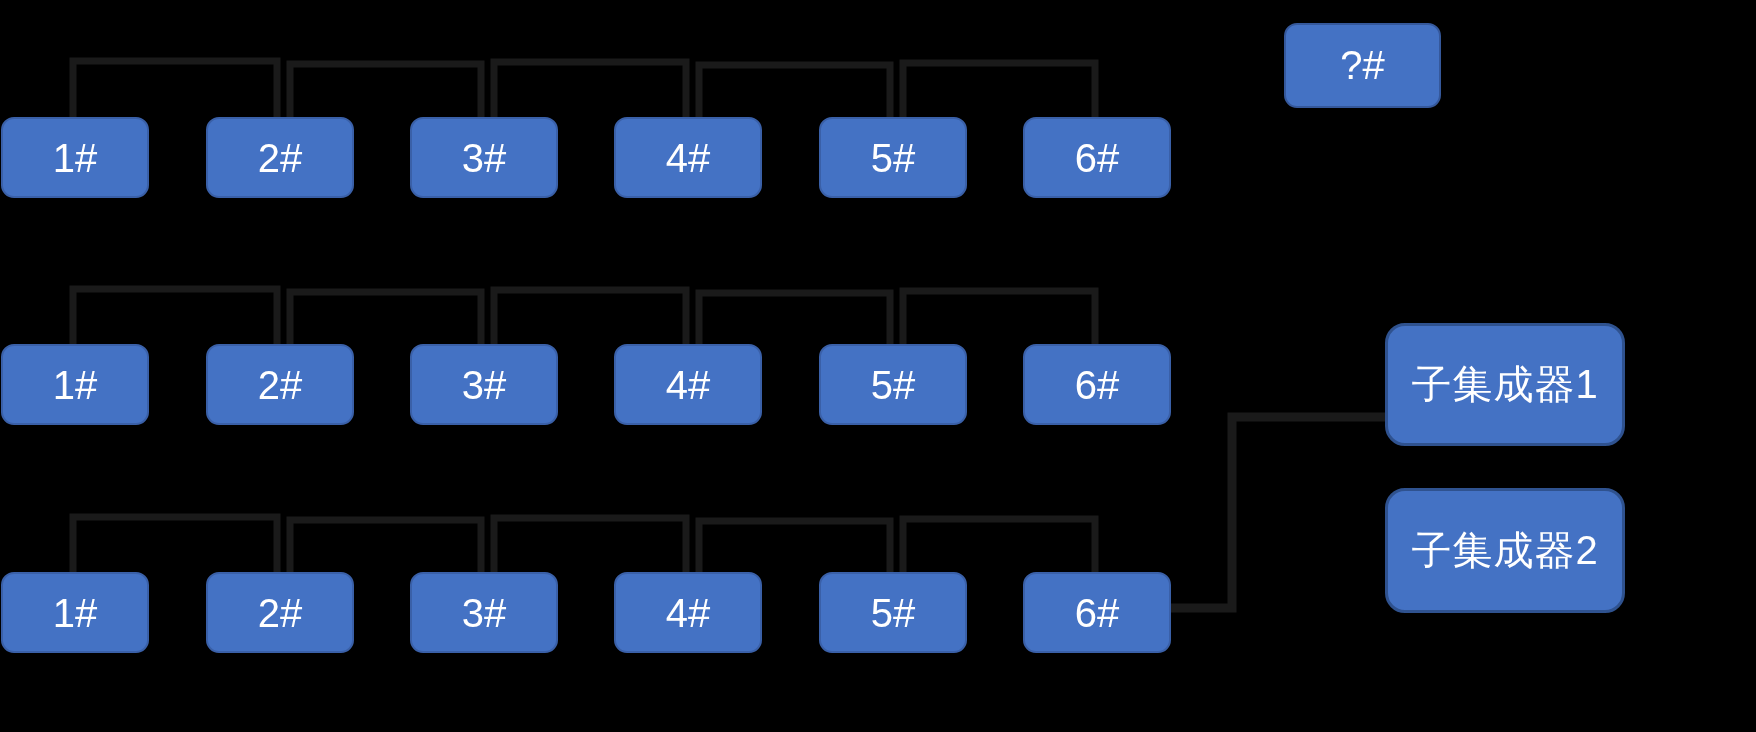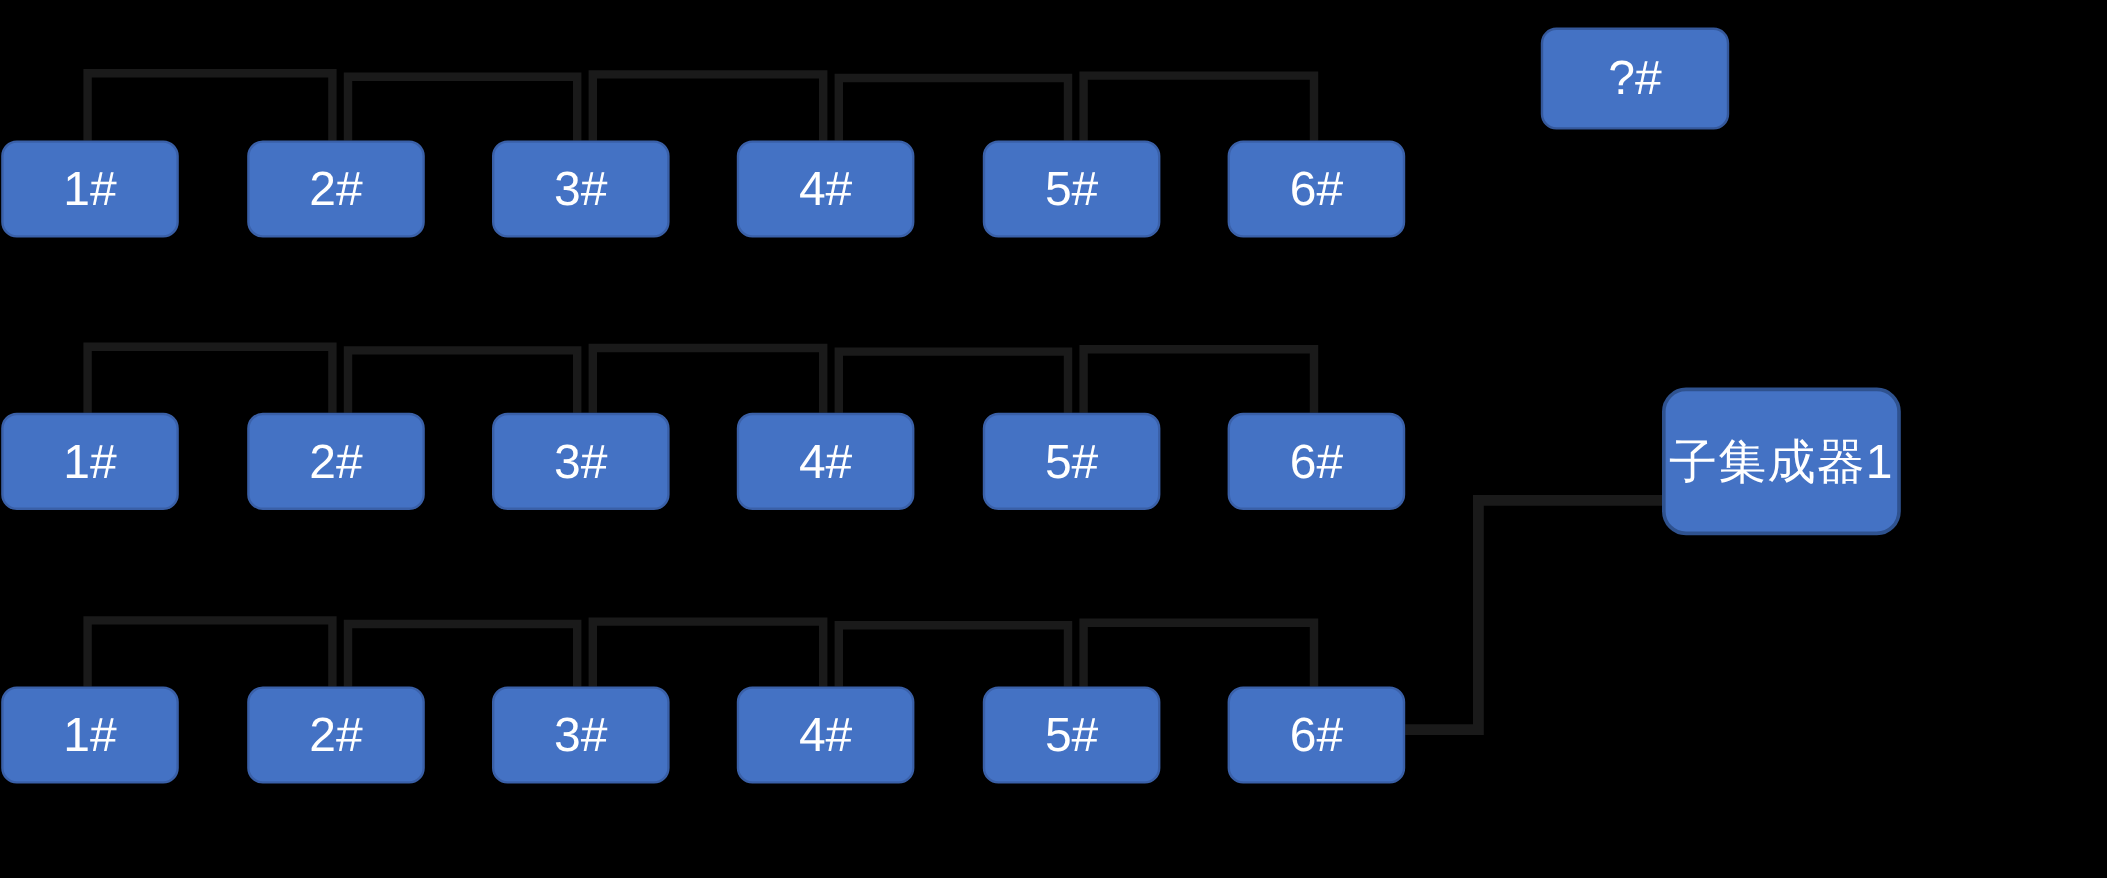--- a/index.html
+++ b/index.html
@@ -15,21 +15,21 @@
     line-height:1;
   }
   .c0{left:1px}.c1{left:206px}.c2{left:410px}.c3{left:614px}.c4{left:819px}.c5{left:1023px}
   .r0{top:117px}.r1{top:344px}.r2{top:572px}
   .unknown{
     position:absolute;left:1284px;top:23px;width:157px;height:85px;box-sizing:border-box;
     background:#4472C4;border:2px solid #35589B;border-radius:13px;
     color:#fff;font-size:40px;display:flex;align-items:center;justify-content:center;
   }
   .agg{
-    position:absolute;left:1385px;width:199px;height:124px;box-sizing:border-box;
+    position:absolute;left:1385px;width:240px;height:124px;box-sizing:border-box;
     background:#4472C4;border:3px solid #2F528F;border-radius:20px;
     color:#fff;font-size:40px;display:flex;align-items:center;justify-content:center;
     letter-spacing:1px;
   }
   .agg1{top:323px;height:123px}
   .agg2{top:488px;height:125px}
 </style>
 </head>
 <body>
 
@@ -77,14 +77,15 @@
   <div class="node r2 c0">1#</div>
   <div class="node r2 c1">2#</div>
   <div class="node r2 c2">3#</div>
   <div class="node r2 c3">4#</div>
   <div class="node r2 c4">5#</div>
   <div class="node r2 c5">6#</div>
 
   <div class="unknown">?#</div>
 
   <div class="agg agg1">子集成器1</div>
+  <div class="agg agg2">子集成器2</div>
 
 </div>
 
 </body></html>

